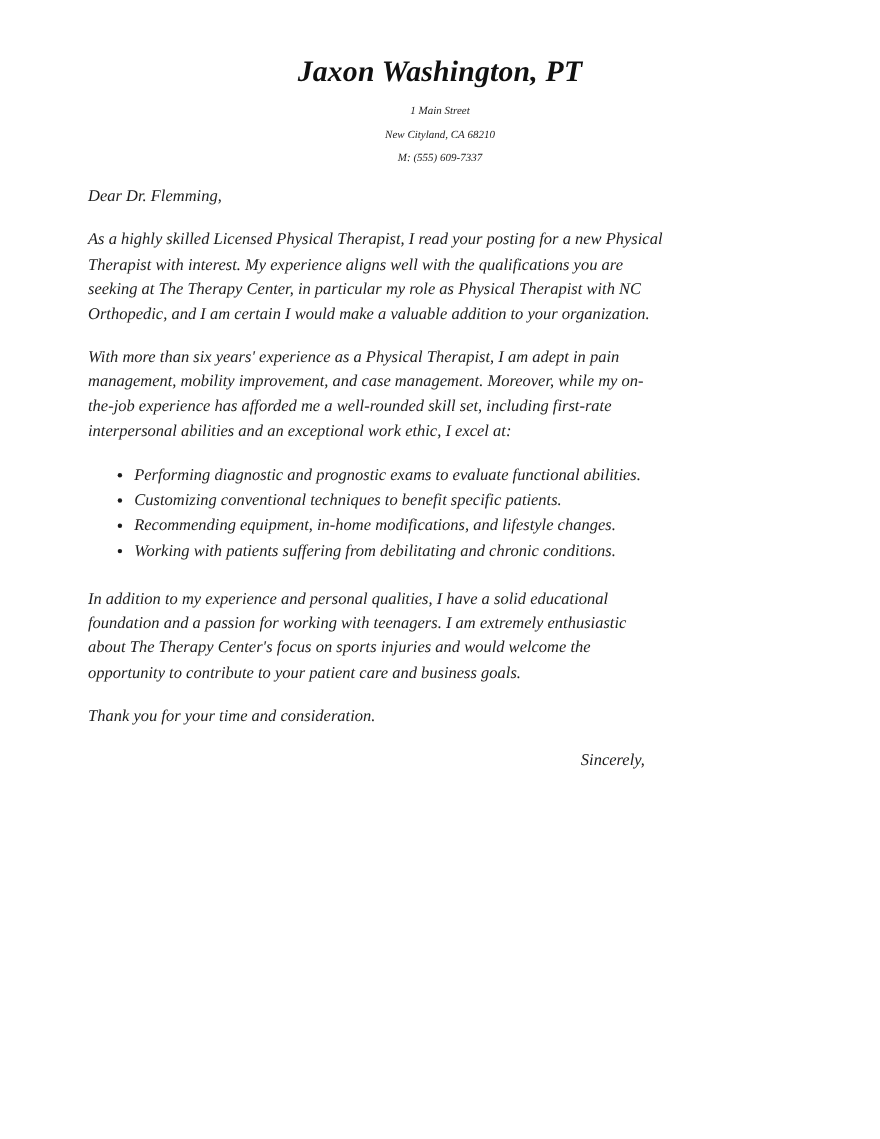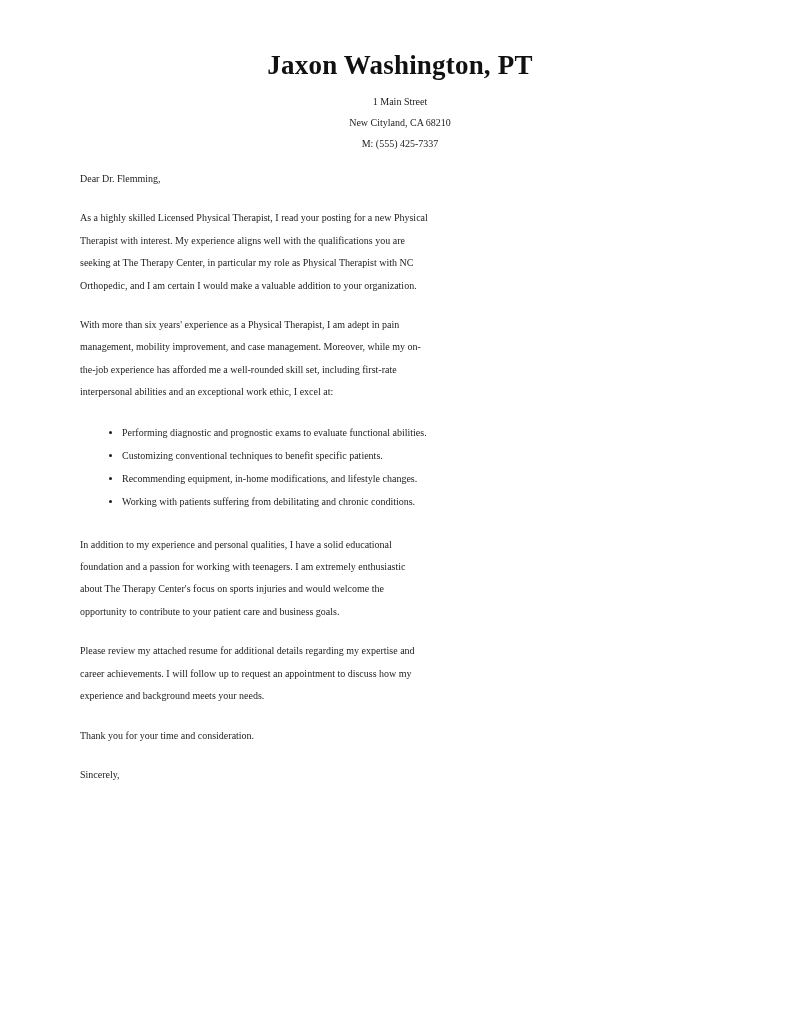--- a/index.html
+++ b/index.html
@@ -1,15 +1,15 @@
 <!DOCTYPE html>
 <html><head>
 <meta charset="utf-8">
 <style>
-  * { margin: 0; padding: 0; box-sizing: border-box; }
+  * { margin: 0; padding: 0; box-sizing: border-box; font-style: italic; }
   html, body { background: #ffffff; }
   .page {
     position: relative;
     width: 800px;
     height: 1035px;
     background: #ffffff;
     font-family: "Liberation Serif", "DejaVu Serif", serif;
     color: #1c1c1c;
     overflow: hidden;
   }
@@ -22,48 +22,48 @@
     color: #111111;
   }
   .contact-line {
     font-size: 10px;
     line-height: 21px;
     color: #1c1c1c;
   }
   .letter-body {
     margin: 14px 80px 0 80px;
     width: 645px;
-    font-size: 10px;
+    font-size: 15px;
     line-height: 22.4px;
   }
   .letter-body p { white-space: pre-line; }
   .salutation { margin-bottom: 17px; }
   .para { margin-bottom: 17px; }
   .skills-list {
     margin: 0 0 21px 0;
     padding-left: 42px;
     list-style-type: disc;
   }
   .skills-list li { line-height: 23px; }
   .thanks { margin-bottom: 6px; }
-  .signoff-block { }
+  .signoff-block { margin-left: 448px; }
   .signoff { margin-top: 17px; margin-bottom: 45px; }
   .signature { margin-bottom: 0; }
 </style>
 </head>
 <body>
 
 <div class="page">
 
   <header class="letter-header">
     <div class="author-name">Jaxon Washington, PT</div>
     <div>
       <div class="contact-line">1 Main Street</div>
       <div class="contact-line">New Cityland, CA 68210</div>
-      <div class="contact-line">M: (555) 425-7337</div>
+      <div class="contact-line">M: (555) 609-7337</div>
     </div>
   </header>
 
   <main class="letter-body">
     <p class="salutation">Dear Dr. Flemming,</p>
 
     <p class="para">As a highly skilled Licensed Physical Therapist, I read your posting for a new Physical
 Therapist with interest. My experience aligns well with the qualifications you are
 seeking at The Therapy Center, in particular my role as Physical Therapist with NC
 Orthopedic, and I am certain I would make a valuable addition to your organization.</p>
@@ -78,23 +78,20 @@
       <li>Customizing conventional techniques to benefit specific patients.</li>
       <li>Recommending equipment, in-home modifications, and lifestyle changes.</li>
       <li>Working with patients suffering from debilitating and chronic conditions.</li>
     </ul>
 
     <p class="para">In addition to my experience and personal qualities, I have a solid educational
 foundation and a passion for working with teenagers. I am extremely enthusiastic
 about The Therapy Center's focus on sports injuries and would welcome the
 opportunity to contribute to your patient care and business goals.</p>
 
-    <p class="para">Please review my attached resume for additional details regarding my expertise and
-career achievements. I will follow up to request an appointment to discuss how my
-experience and background meets your needs.</p>
 
     <p class="para thanks">Thank you for your time and consideration.</p>
 
     <div class="signoff-block">
       <p class="signoff">Sincerely,</p>
     </div>
   </main>
 
 </div>
 

